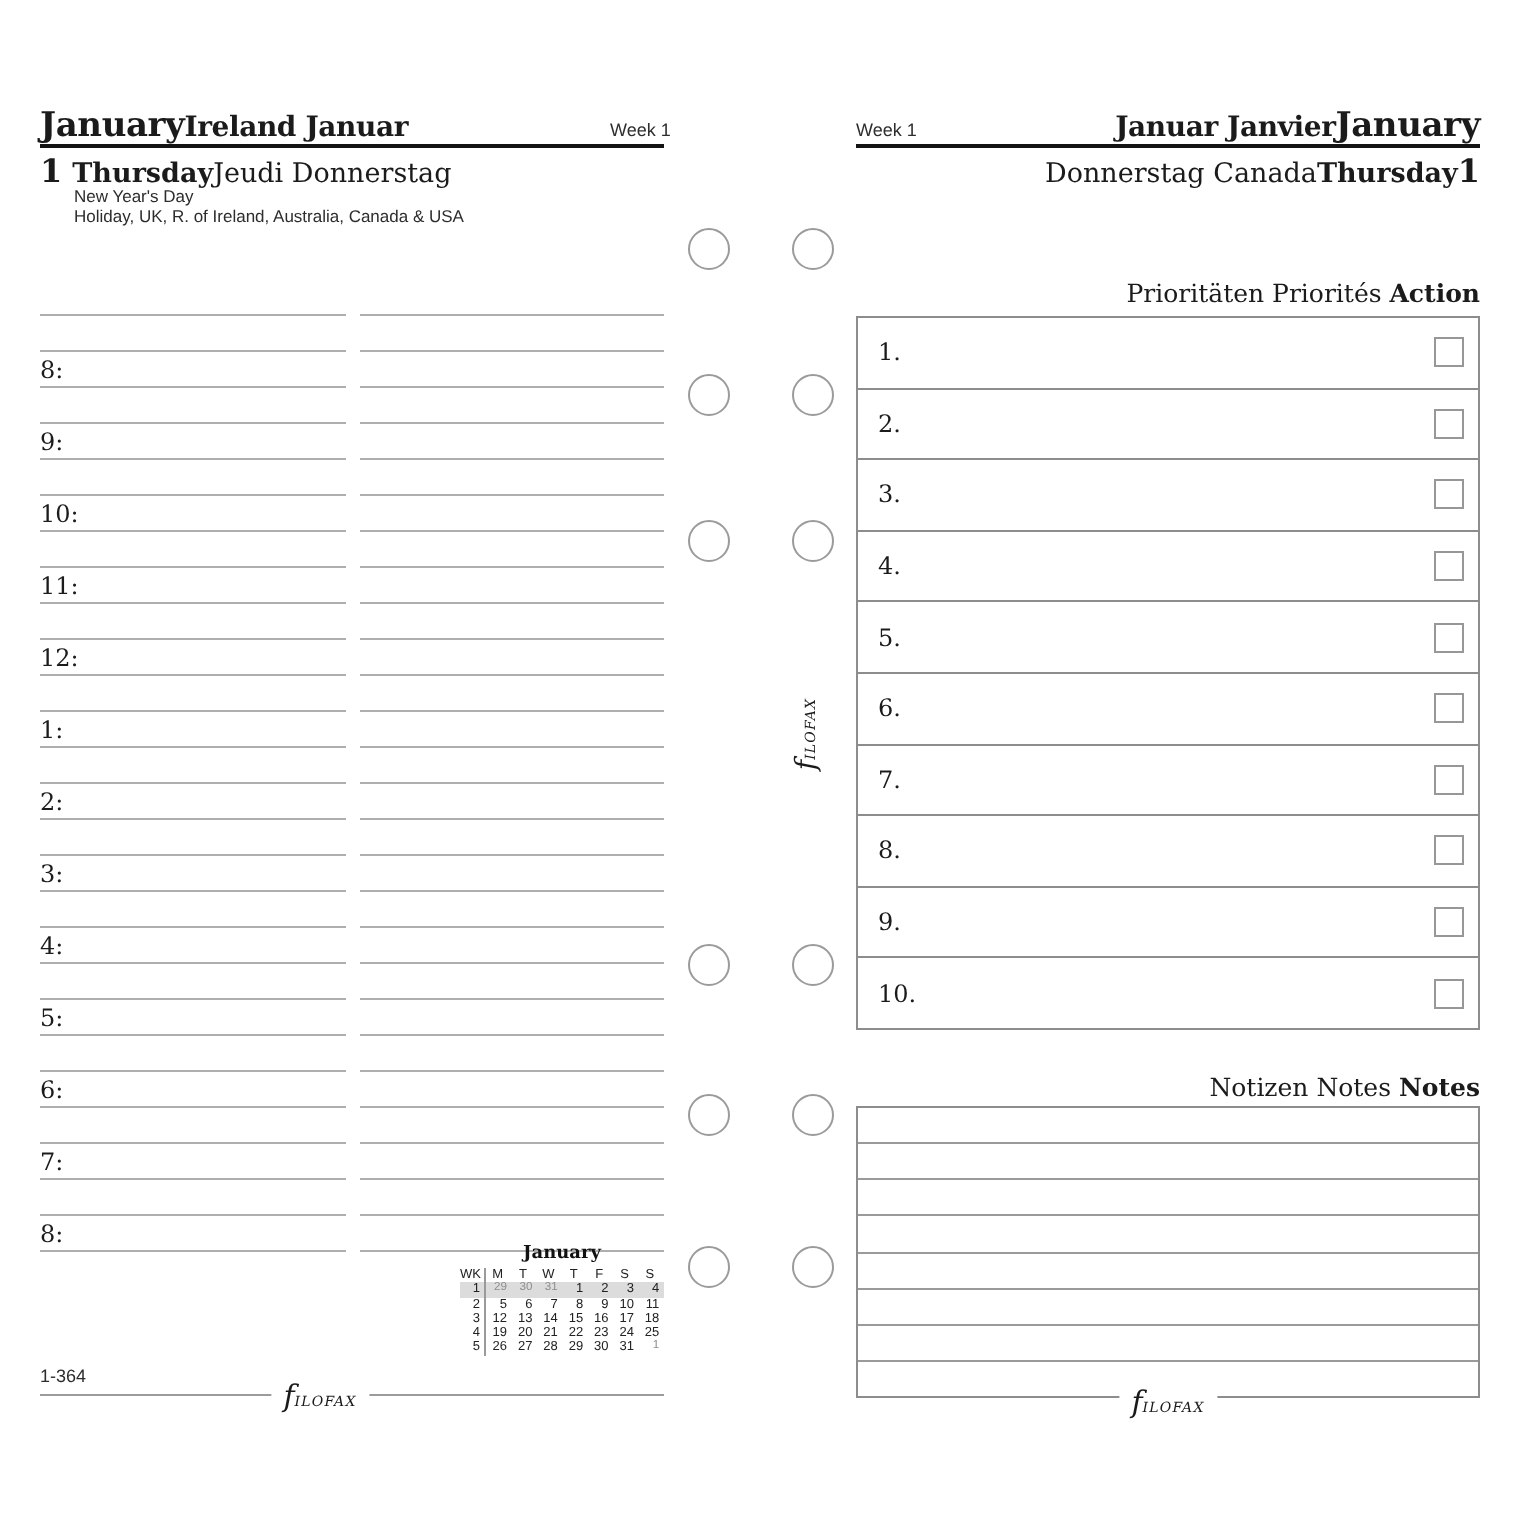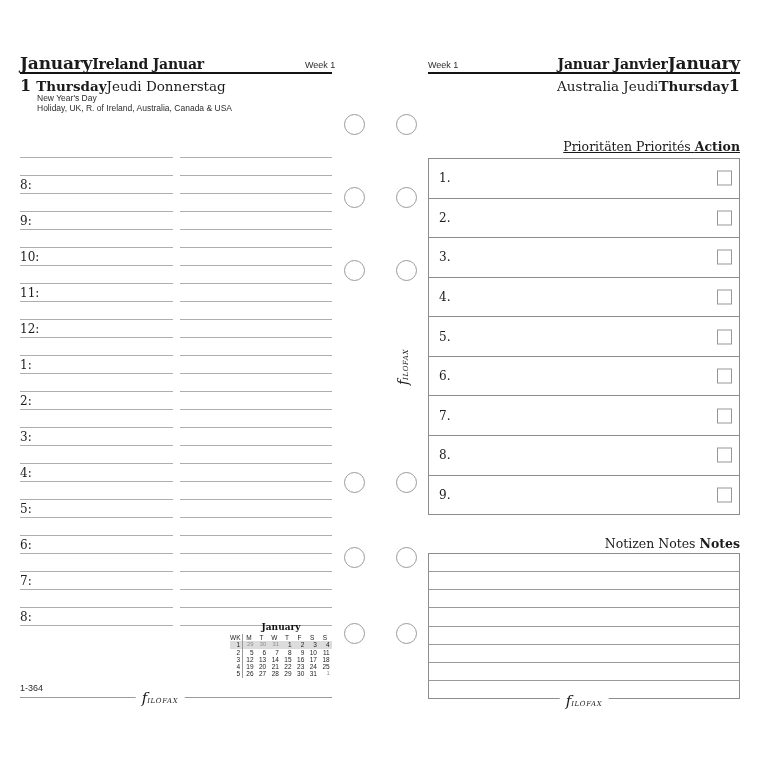--- a/index.html
+++ b/index.html
@@ -238,26 +238,26 @@
   </div>
 
   <div class="wk-label sans" style="left:428px;">Week 1</div>
   <div class="month-hdr" style="right:20px;margin-left:48px;">
     <span class="month-sm">Januar Janvier </span>
     <span class="month-big">January</span>
   </div>
   <div class="hdr-rule" style="left:428px;width:312px;"></div>
 
   <div class="day-line" style="right:20px;">
-    <span class="day-reg">Australia Jeudi </span>
+    <span class="day-reg">Donnerstag Canada </span>
     <span class="day-bold">Thursday</span>
     <span class="day-num"> 1</span>
   </div>
 
-  <div class="section-title" style="top:139px;text-decoration:underline;">
+  <div class="section-title" style="top:139px;">
     <span>Prioritäten Priorités </span><b>Action</b>
   </div>
   <div class="box" id="prio-box" style="top:158px;height:357px;">
       <div class="prio-row">
         <span class="prio-num">1.</span>
         <div class="chk"></div>
       </div>
       <div class="prio-row">
         <span class="prio-num">2.</span>
         <div class="chk"></div>
@@ -281,20 +281,24 @@
       <div class="prio-row">
         <span class="prio-num">7.</span>
         <div class="chk"></div>
       </div>
       <div class="prio-row">
         <span class="prio-num">8.</span>
         <div class="chk"></div>
       </div>
       <div class="prio-row">
         <span class="prio-num">9.</span>
+        <div class="chk"></div>
+      </div>
+      <div class="prio-row">
+        <span class="prio-num">10.</span>
         <div class="chk"></div>
       </div>
     </div>
 
   <div class="section-title" style="top:536px;">
     <span>Notizen Notes </span><b>Notes</b>
   </div>
   <div class="box" id="notes-box" style="top:553px;height:146px;">
       <div class="note-row"></div>
       <div class="note-row"></div>

